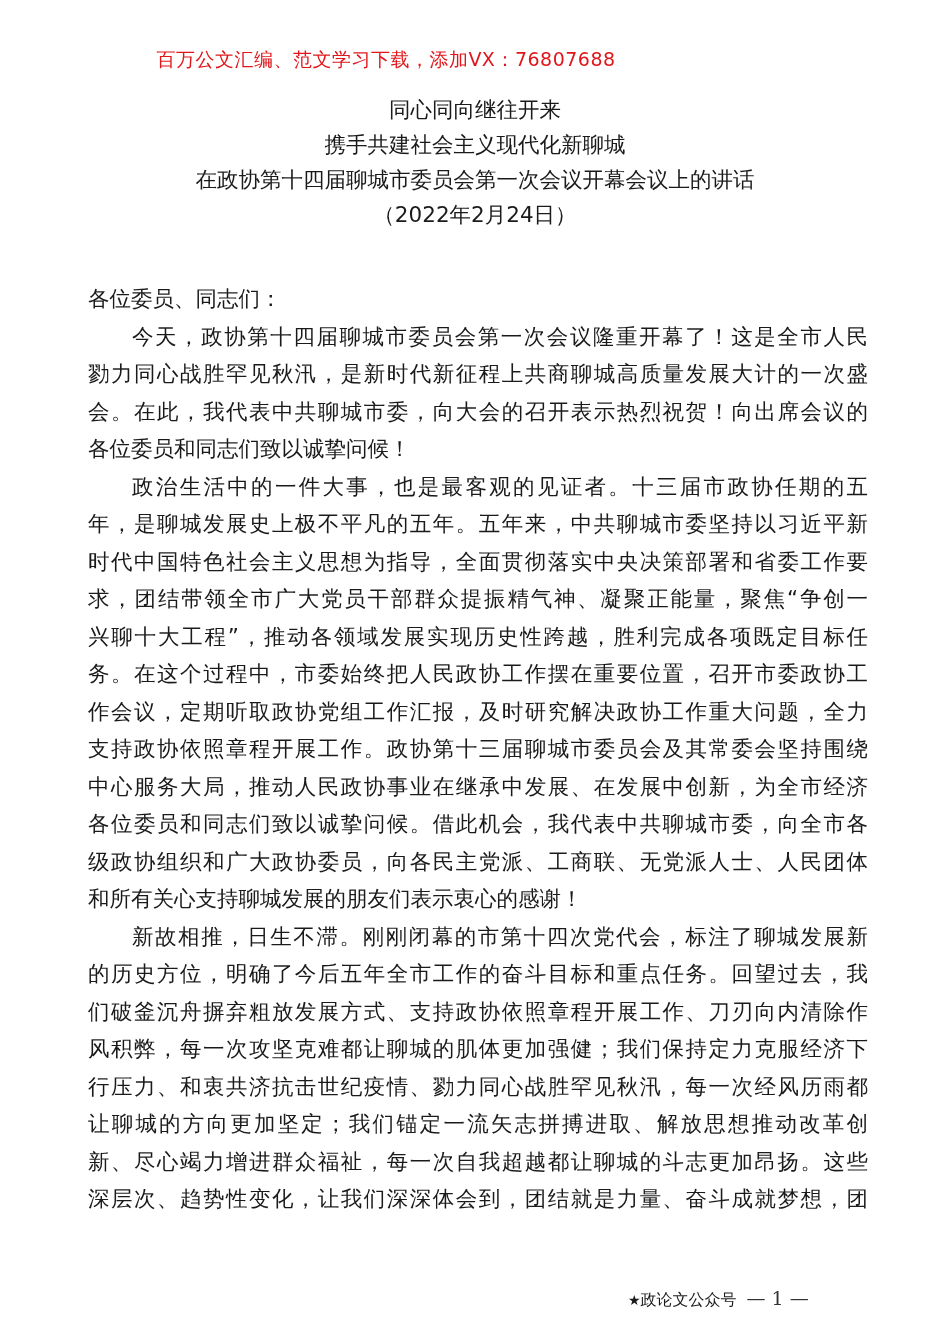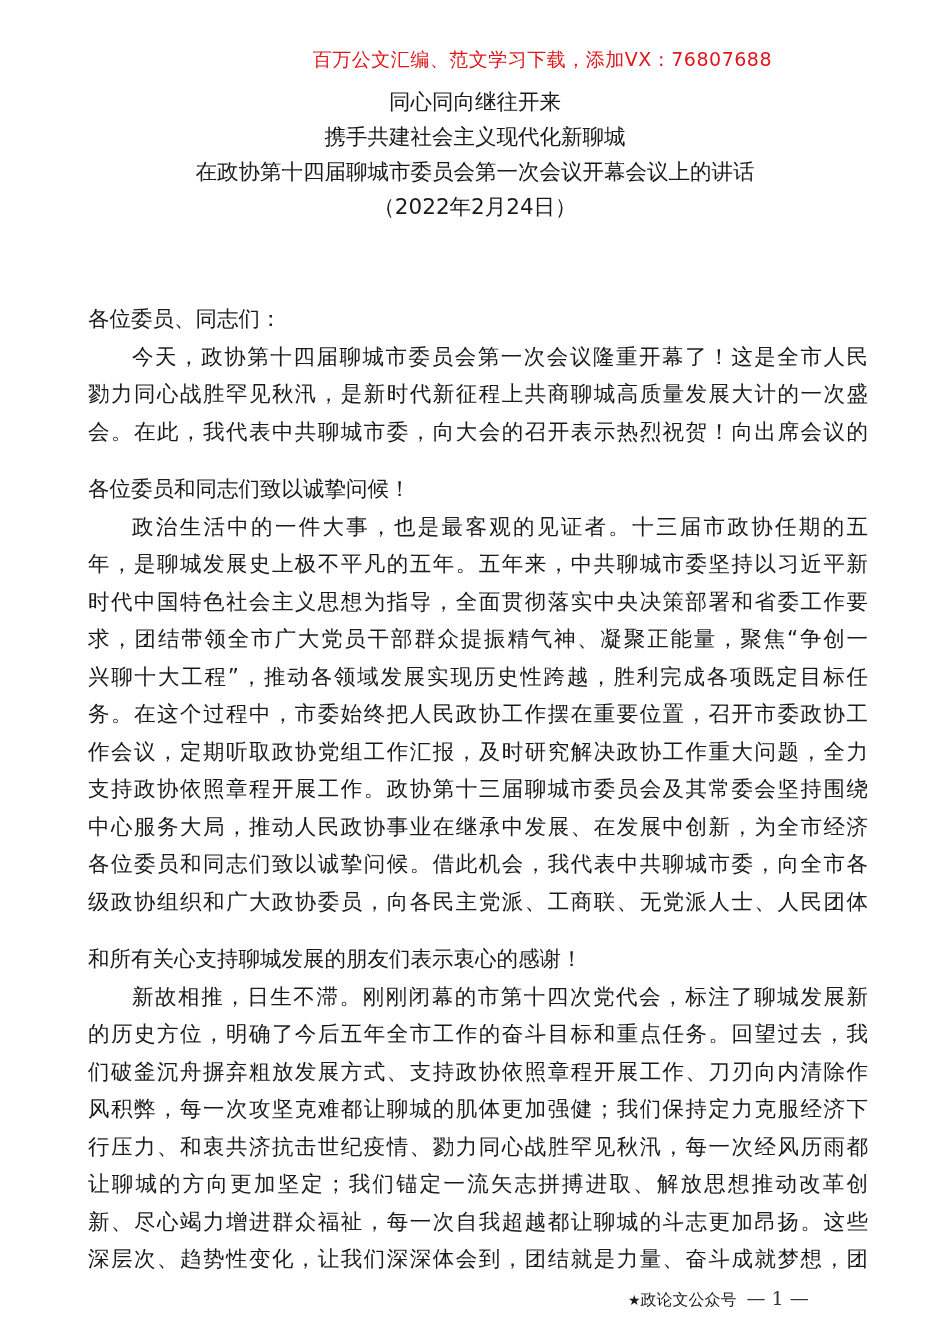--- a/index.html
+++ b/index.html
@@ -13,29 +13,29 @@
       position: relative;
       overflow: hidden;
       font-family: "DejaVu Sans", "Liberation Sans", sans-serif;
       color: #1a1a1a;
     }
     .banner {
       position: absolute;
       top: 44px;
       left: 0;
       width: 772px;
-      text-align: right;
+      text-align: center;
       font-size: 19px;
       color: #e0161b;
       letter-spacing: 0.5px;
       line-height: 30px;
     }
     .title-block {
       position: absolute;
-      top: 84px;
+      top: 92px;
       left: 0;
       width: 950px;
       text-align: center;
     }
     .title-line {
       font-size: 21.5px;
       line-height: 35px;
       height: 35px;
       white-space: nowrap;
     }
@@ -51,21 +51,20 @@
       height: 37.5px;
       white-space: nowrap;
       text-align: justify;
       text-align-last: justify;
     }
     .line.indent {
       padding-left: 44px;
     }
     .line.last {
       text-align-last: left;
-      margin-top: 20px;
     }
     .footer {
       position: absolute;
       top: 1282px;
       left: 628px;
       font-size: 16px;
       line-height: 32px;
       white-space: nowrap;
       color: #1a1a1a;
     }

